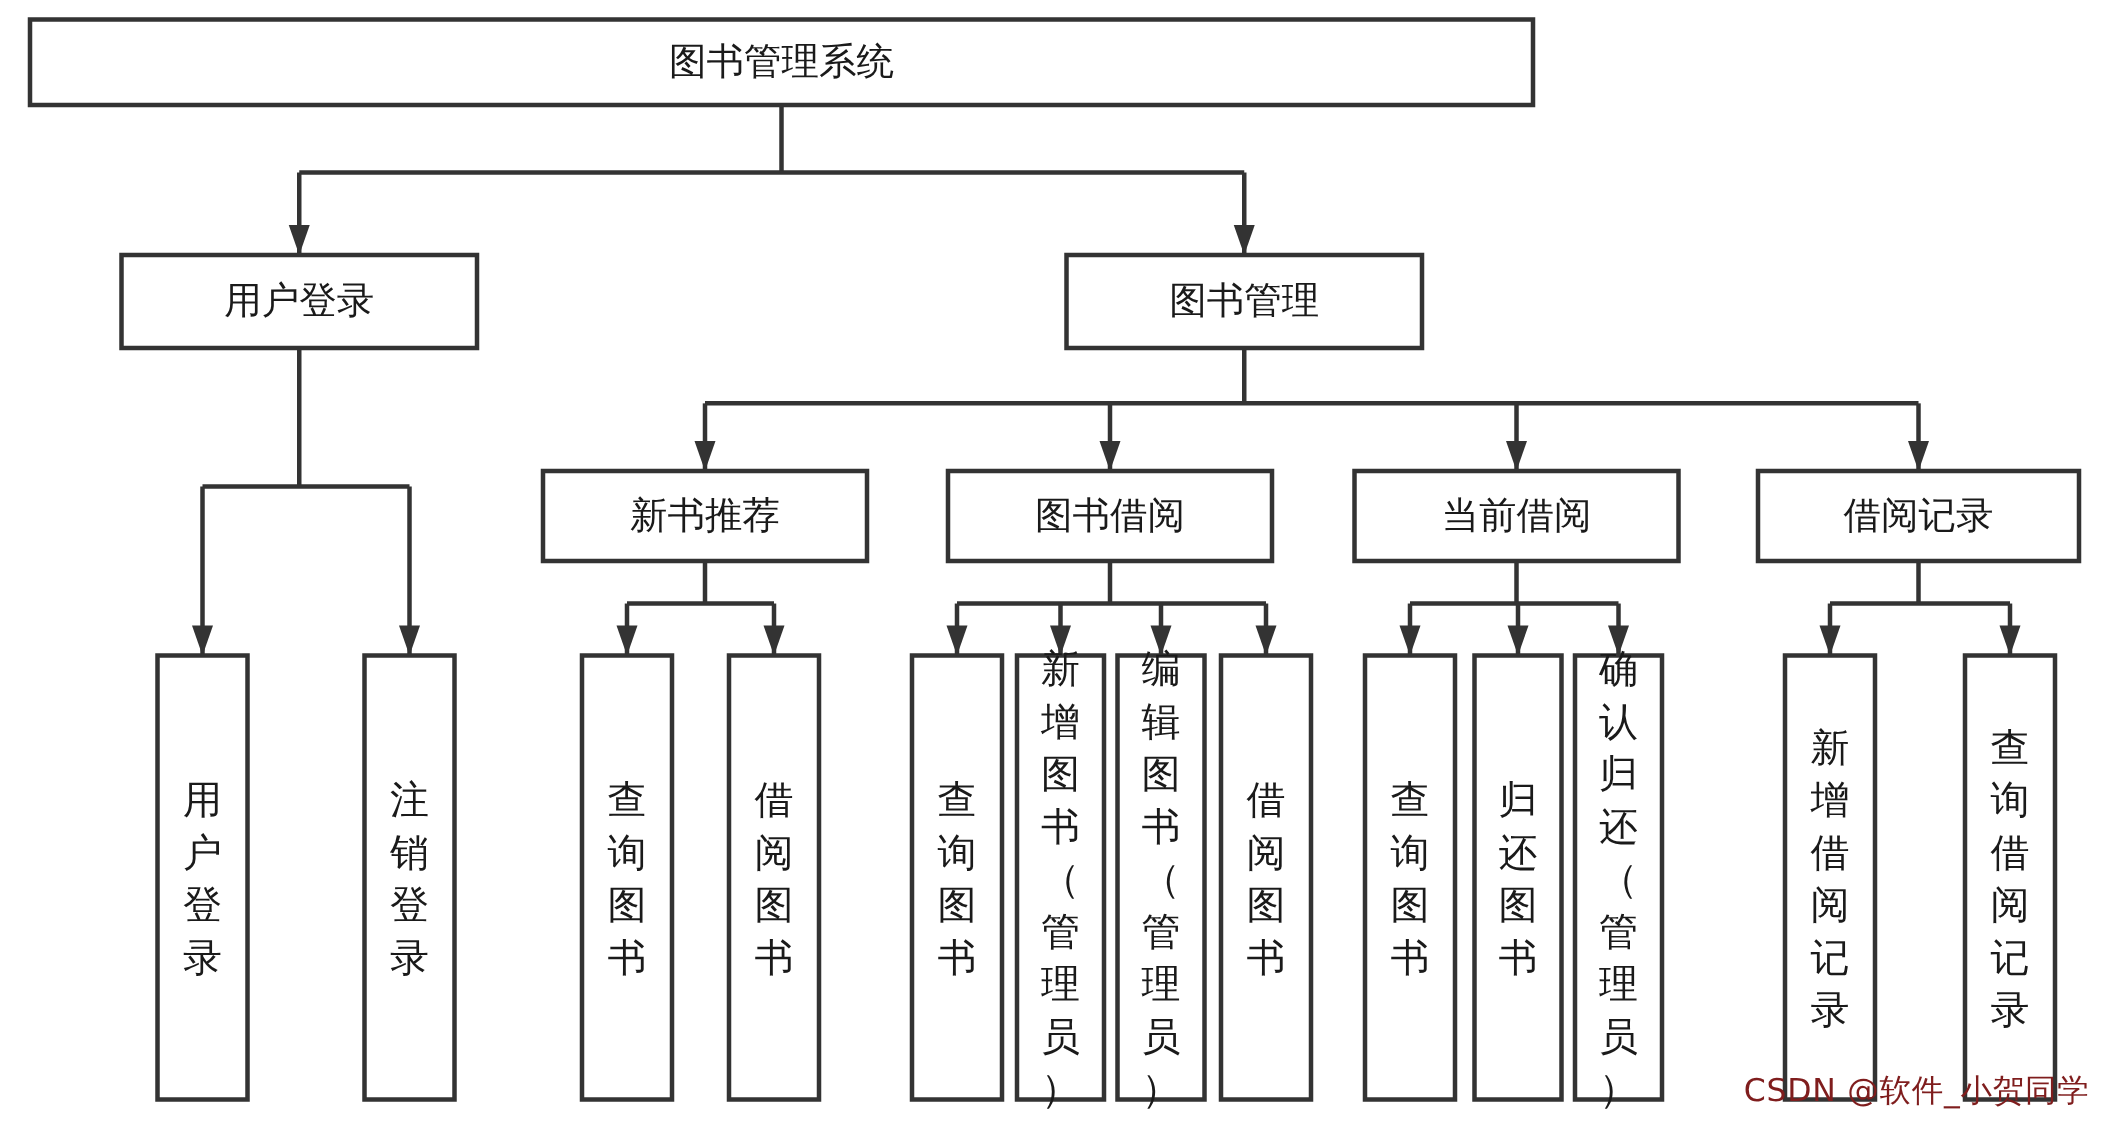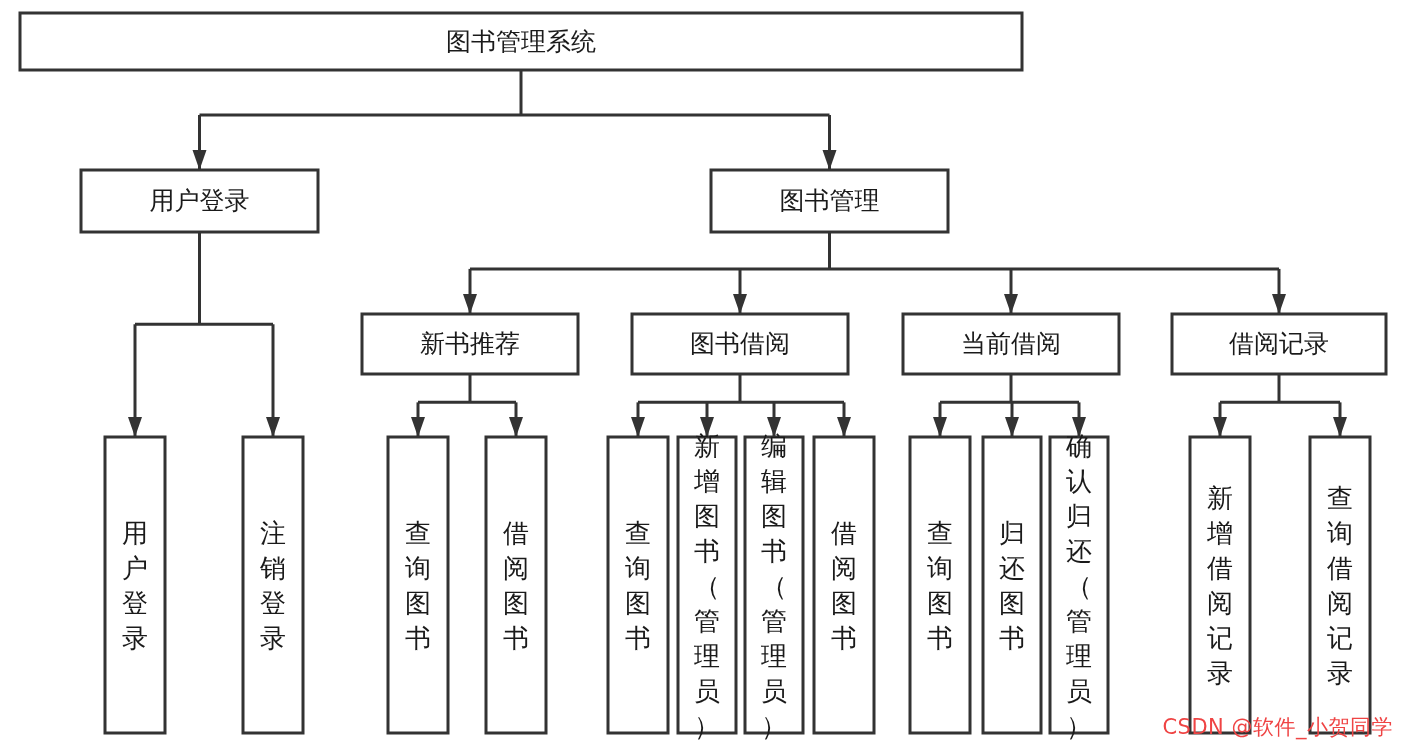--- a/index.html
+++ b/index.html
@@ -55,21 +55,21 @@
     font-size: 26px;
     fill: #1a1a1a;
     text-anchor: middle;
   }
   .watermark {
     position: absolute;
     right: 12px;
     bottom: 6px;
     font-family: "DejaVu Sans", "Liberation Sans", sans-serif;
     font-size: 21px;
-    color: #ef4444;
+    color: #7f1d1d;
     letter-spacing: 0.5px;
     white-space: nowrap;
     user-select: none;
   }
 </style>
 </head>
 <body>
 
 <div id="diagram-root">
   <svg class="flow" viewBox="0 0 1405 747">

